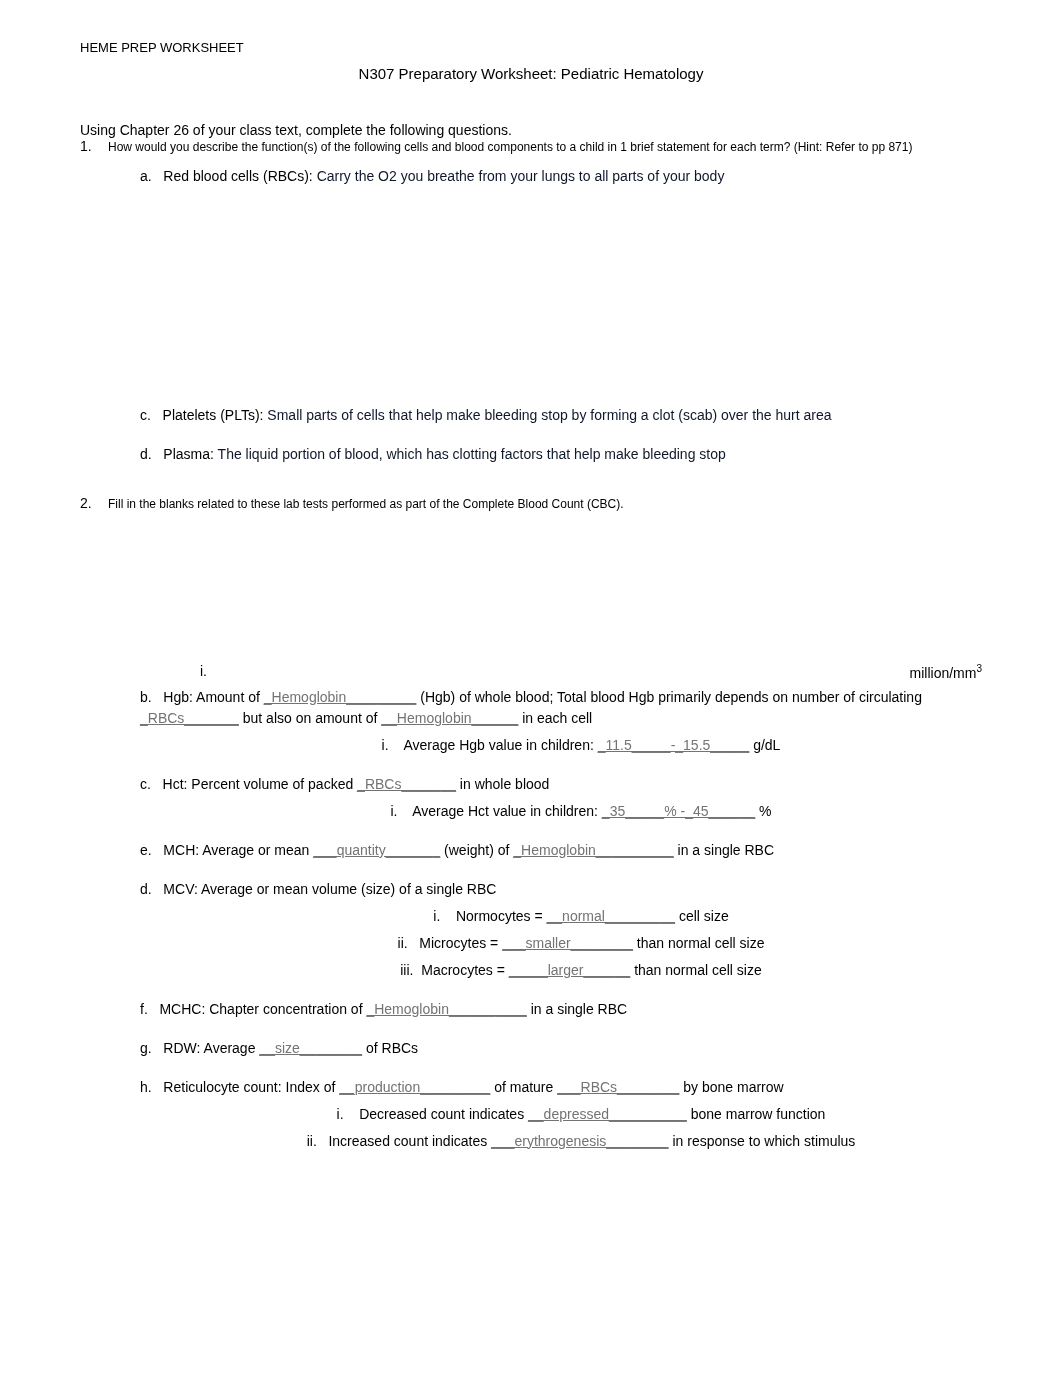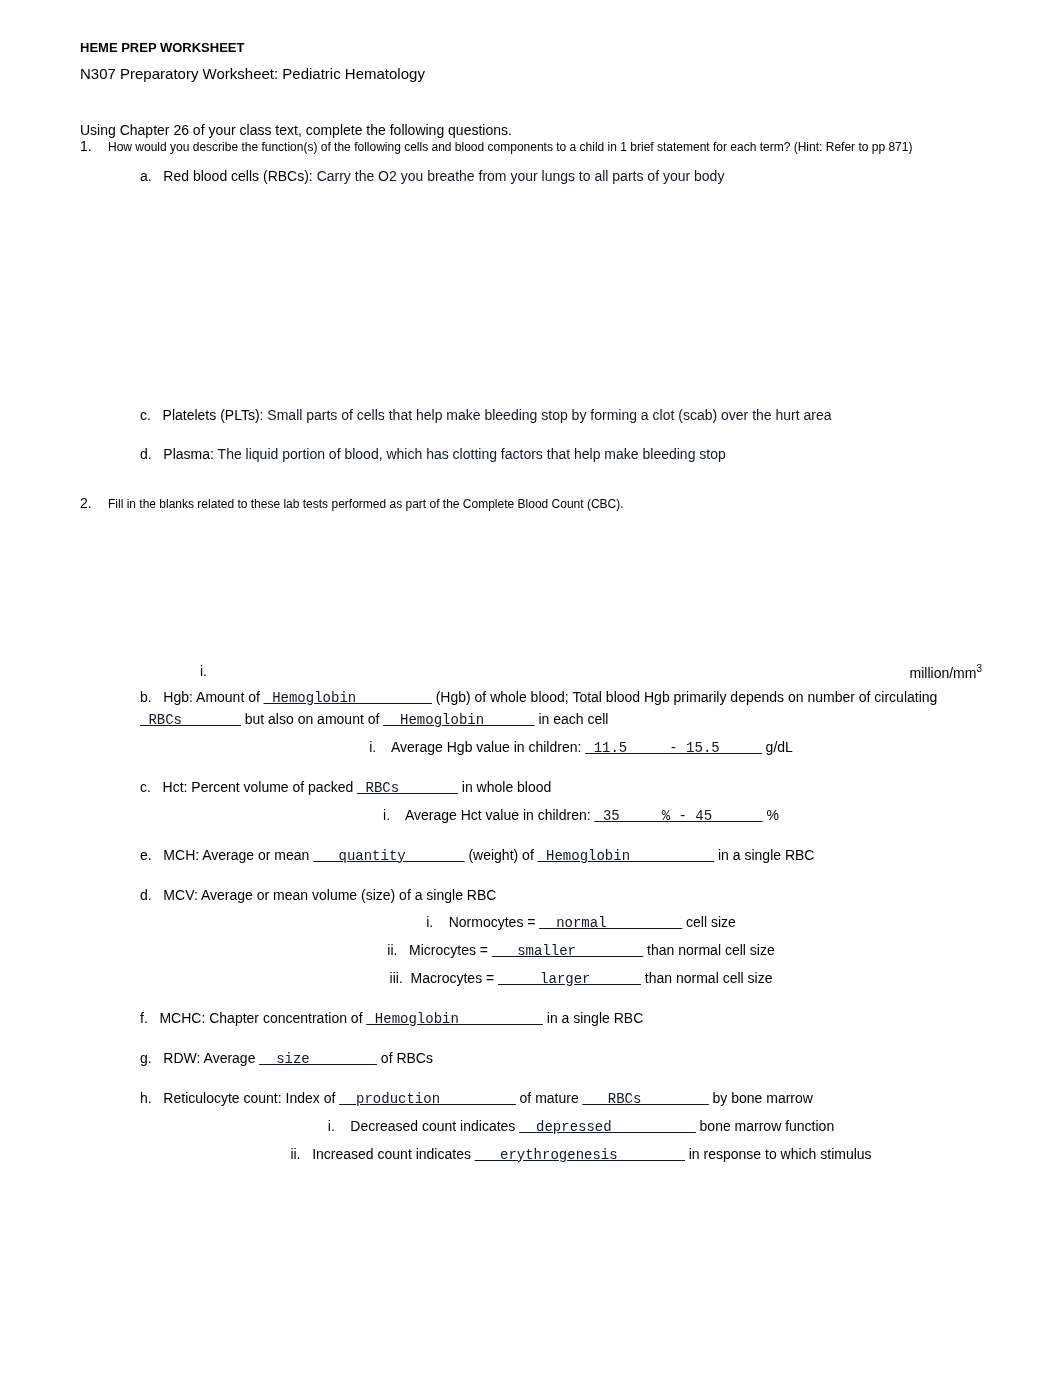--- a/index.html
+++ b/index.html
@@ -13,25 +13,26 @@
       font-family: Arial, sans-serif;
       font-size: 14px;
       color: #000;
       width: 1062px;
       min-height: 1377px;
       padding: 40px 80px;
     }
 
     .page-header-small {
       font-size: 13px;
-      font-weight: bold;
+      font-weight: normal;
       margin-bottom: 10px;
     }
 
     .page-title {
+      text-align: center;
       font-size: 15px;
       font-weight: normal;
       margin-bottom: 40px;
     }
 
     .intro {
       font-size: 14px;
     }
 
     .question-block {
@@ -68,24 +69,23 @@
     .sub-list-label {
       font-size: 14px;
     }
 
     .answer-text {
       color: #0f172a;
       font-size: 14px;
     }
 
     .underline-answer {
-      color: #0f172a;
+      color: #737373;
       text-decoration: underline;
       font-size: 14px;
-      font-family: Liberation Mono, monospace;
     }
 
     .sub-sub-list {
       margin-left: 40px;
       list-style: none;
       margin-top: 6px;
       text-align: center;
     }
 
     .sub-sub-list li {

